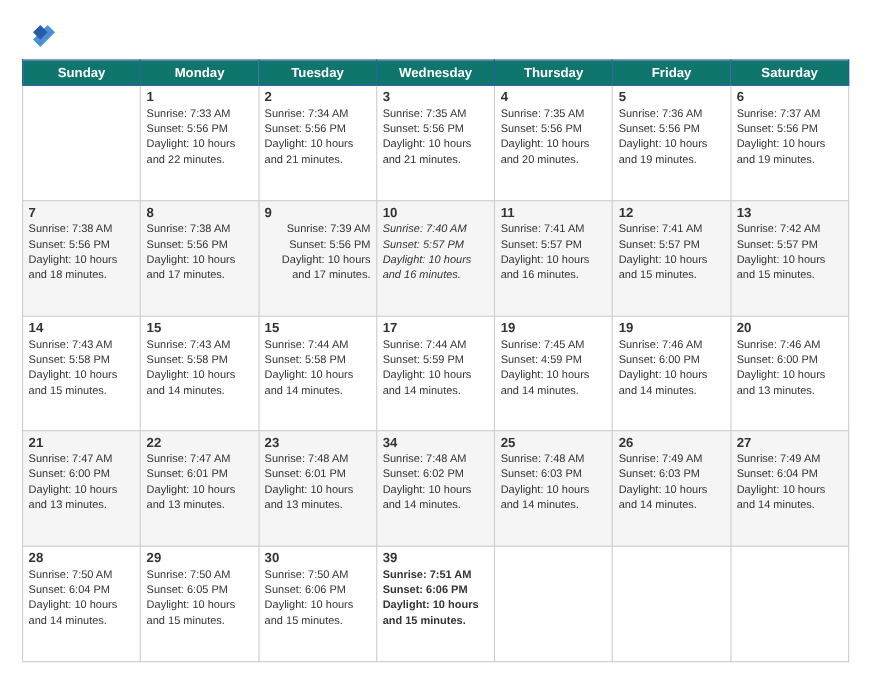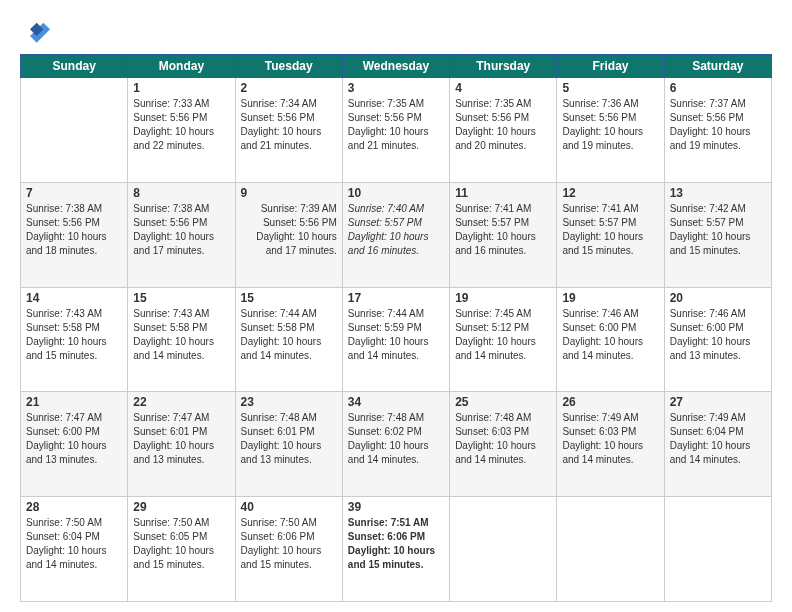--- a/index.html
+++ b/index.html
@@ -235,21 +235,21 @@
           </td>
           <td>
             <span class="cell-date">17</span>
             <div class="cell-info" style="white-space: pre-line;">Sunrise: 7:44 AM
 Sunset: 5:59 PM
 Daylight: 10 hours and 14 minutes.</div>
           </td>
           <td>
             <span class="cell-date">19</span>
             <div class="cell-info" style="white-space: pre-line;">Sunrise: 7:45 AM
-Sunset: 5:12 PM
+Sunset: 4:59 PM
 Daylight: 10 hours and 14 minutes.</div>
           </td>
           <td>
             <span class="cell-date">19</span>
             <div class="cell-info" style="white-space: pre-line;">Sunrise: 7:46 AM
 Sunset: 6:00 PM
 Daylight: 10 hours and 14 minutes.</div>
           </td>
           <td>
             <span class="cell-date">20</span>
@@ -309,21 +309,21 @@
 Sunset: 6:04 PM
 Daylight: 10 hours and 14 minutes.</div>
           </td>
           <td>
             <span class="cell-date">29</span>
             <div class="cell-info" style="white-space: pre-line;">Sunrise: 7:50 AM
 Sunset: 6:05 PM
 Daylight: 10 hours and 15 minutes.</div>
           </td>
           <td>
-            <span class="cell-date">40</span>
+            <span class="cell-date">30</span>
             <div class="cell-info" style="white-space: pre-line;">Sunrise: 7:50 AM
 Sunset: 6:06 PM
 Daylight: 10 hours and 15 minutes.</div>
           </td>
           <td>
             <span class="cell-date">39</span>
             <div class="cell-info" style="white-space: pre-line; font-weight: bold;">Sunrise: 7:51 AM
 Sunset: 6:06 PM
 Daylight: 10 hours and 15 minutes.</div>
           </td>

